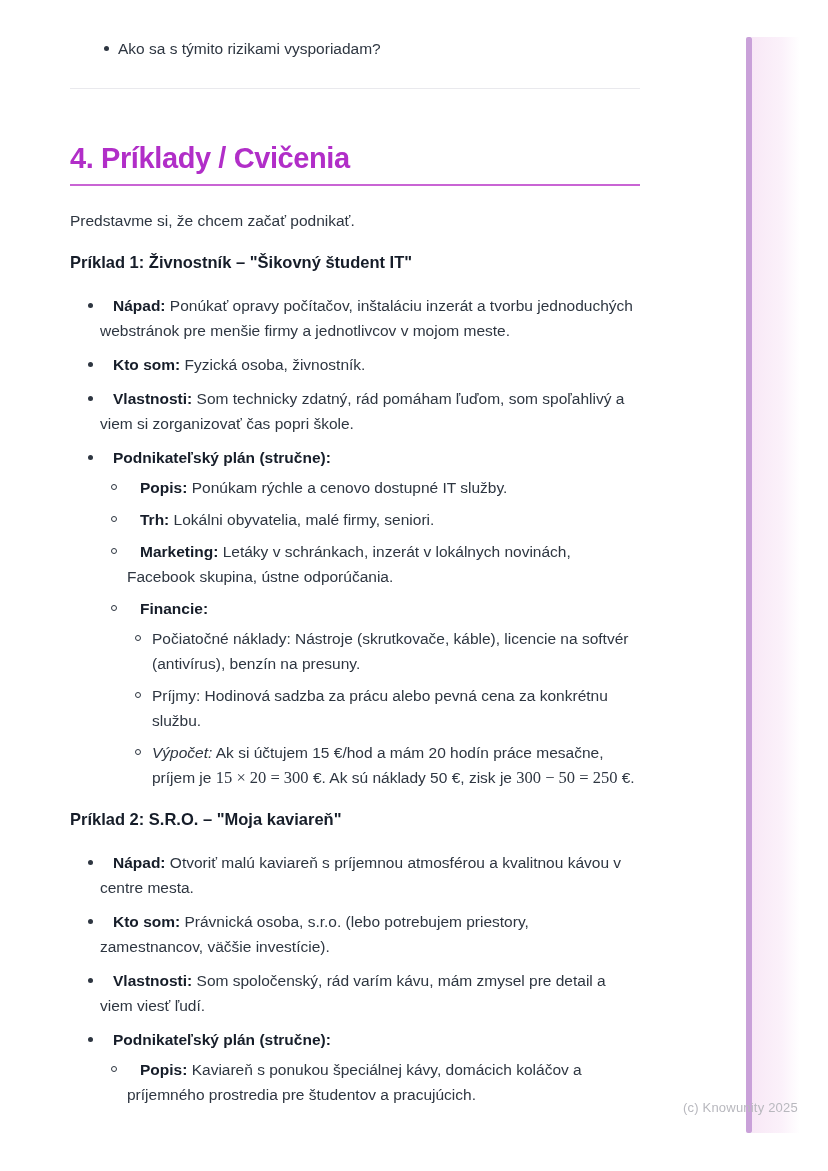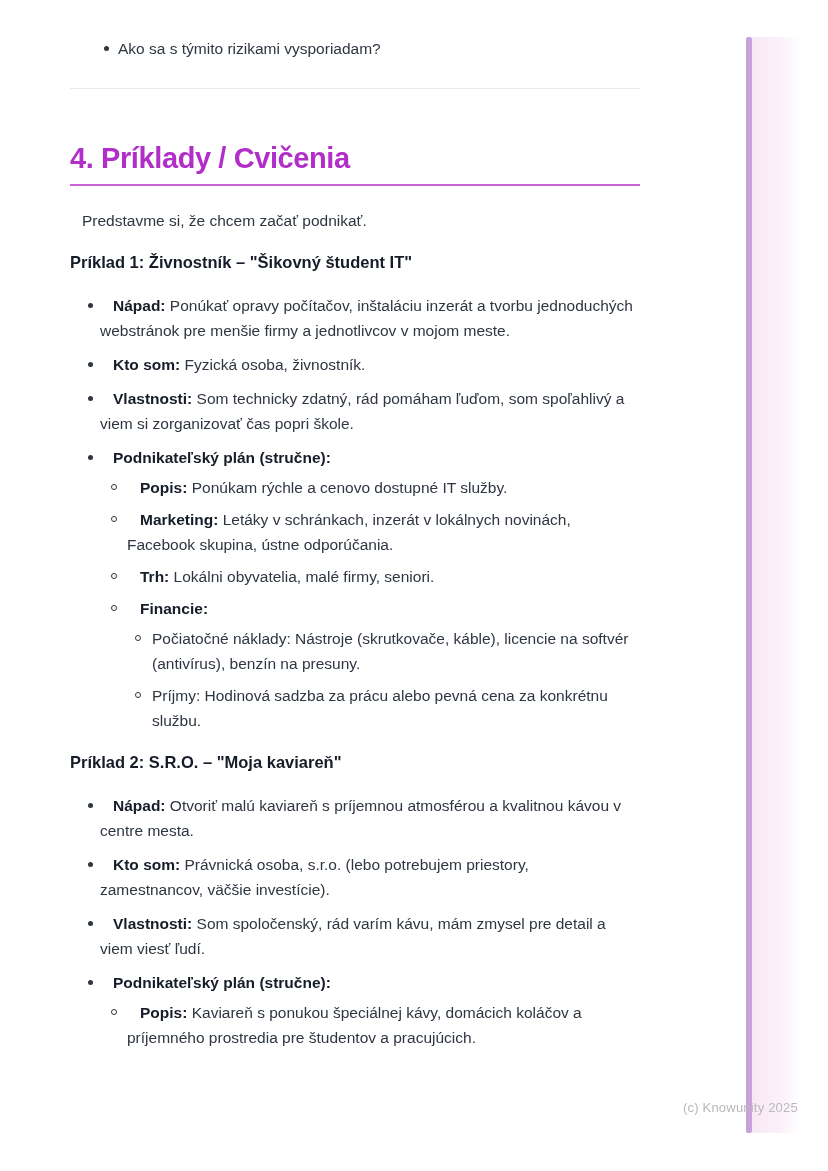--- a/index.html
+++ b/index.html
@@ -34,21 +34,21 @@
 
   .divider { border: none; border-top: 1px solid #e9e9ed; margin: 27px 0 0; }
 
   .section-heading {
     margin: 52px 0 0; padding: 0 0 9px;
     font-size: 29px; line-height: 34px; font-weight: 700; letter-spacing: -0.4px;
     color: #b12ec8;
     border-bottom: 2px solid #c964d4;
   }
 
-  .lead { margin: 22px 12px 0; font-size: 15.5px; line-height: 25px; }
+  .lead { margin: 22px 0 0; font-size: 15.5px; line-height: 25px; }
 
   .ex-title { margin: 17px 0 0; font-size: 16.5px; line-height: 25px; font-weight: 700; color: #161d29; }
 
   ul { list-style: none; }
   ul.lvl1 { margin: 18px 0 0; padding: 0 0 0 30px; }
   ul.lvl1 > li { position: relative; margin: 0 0 9px; font-size: 15.5px; line-height: 25px; }
   ul.lvl1 > li::before {
     content: ""; position: absolute; left: -12px; top: 10px;
     width: 5px; height: 5px; border-radius: 50%; background: #2e3641;
   }
@@ -118,35 +118,43 @@
         <span>Som technicky zdatný, rád pomáham ľuďom, som spoľahlivý a viem si zorganizovať čas popri škole.</span>
       </li>
       <li>
         <span class="lbl">Podnikateľský plán (stručne):</span>
         <ul class="lvl2">
           <li>
             <span class="lbl">Popis:</span>
             <span>Ponúkam rýchle a cenovo dostupné IT služby.</span>
           </li>
           <li>
+            <span class="lbl">Trh:</span>
+            <span>Lokálni obyvatelia, malé firmy, seniori.</span>
+          </li>
+          <li>
             <span class="lbl">Marketing:</span>
             <span>Letáky v schránkach, inzerát v lokálnych novinách, Facebook skupina, ústne odporúčania.</span>
-          </li>
-          <li>
-            <span class="lbl">Trh:</span>
-            <span>Lokálni obyvatelia, malé firmy, seniori.</span>
           </li>
           <li>
             <span class="lbl">Financie:</span>
             <ul class="lvl3">
               <li>
                 <span>Počiatočné náklady: Nástroje (skrutkovače, káble), licencie na softvér (antivírus), benzín na presuny.</span>
               </li>
               <li>
                 <span>Príjmy: Hodinová sadzba za prácu alebo pevná cena za konkrétnu službu.</span>
+              </li>
+              <li>
+                <span class="ital">Výpočet:</span>
+                <span>Ak si účtujem 15 €/hod a mám 20 hodín práce mesačne, príjem je</span>
+                <span class="math">15 × 20 = 300</span>
+                <span>€. Ak sú náklady 50 €, zisk je</span>
+                <span class="math">300 − 50 = 250</span>
+                <span>€.</span>
               </li>
             </ul>
           </li>
         </ul>
       </li>
     </ul>
 
     <p class="ex-title">Príklad 2: S.R.O. – "Moja kaviareň"</p>
 
     <ul class="lvl1">

